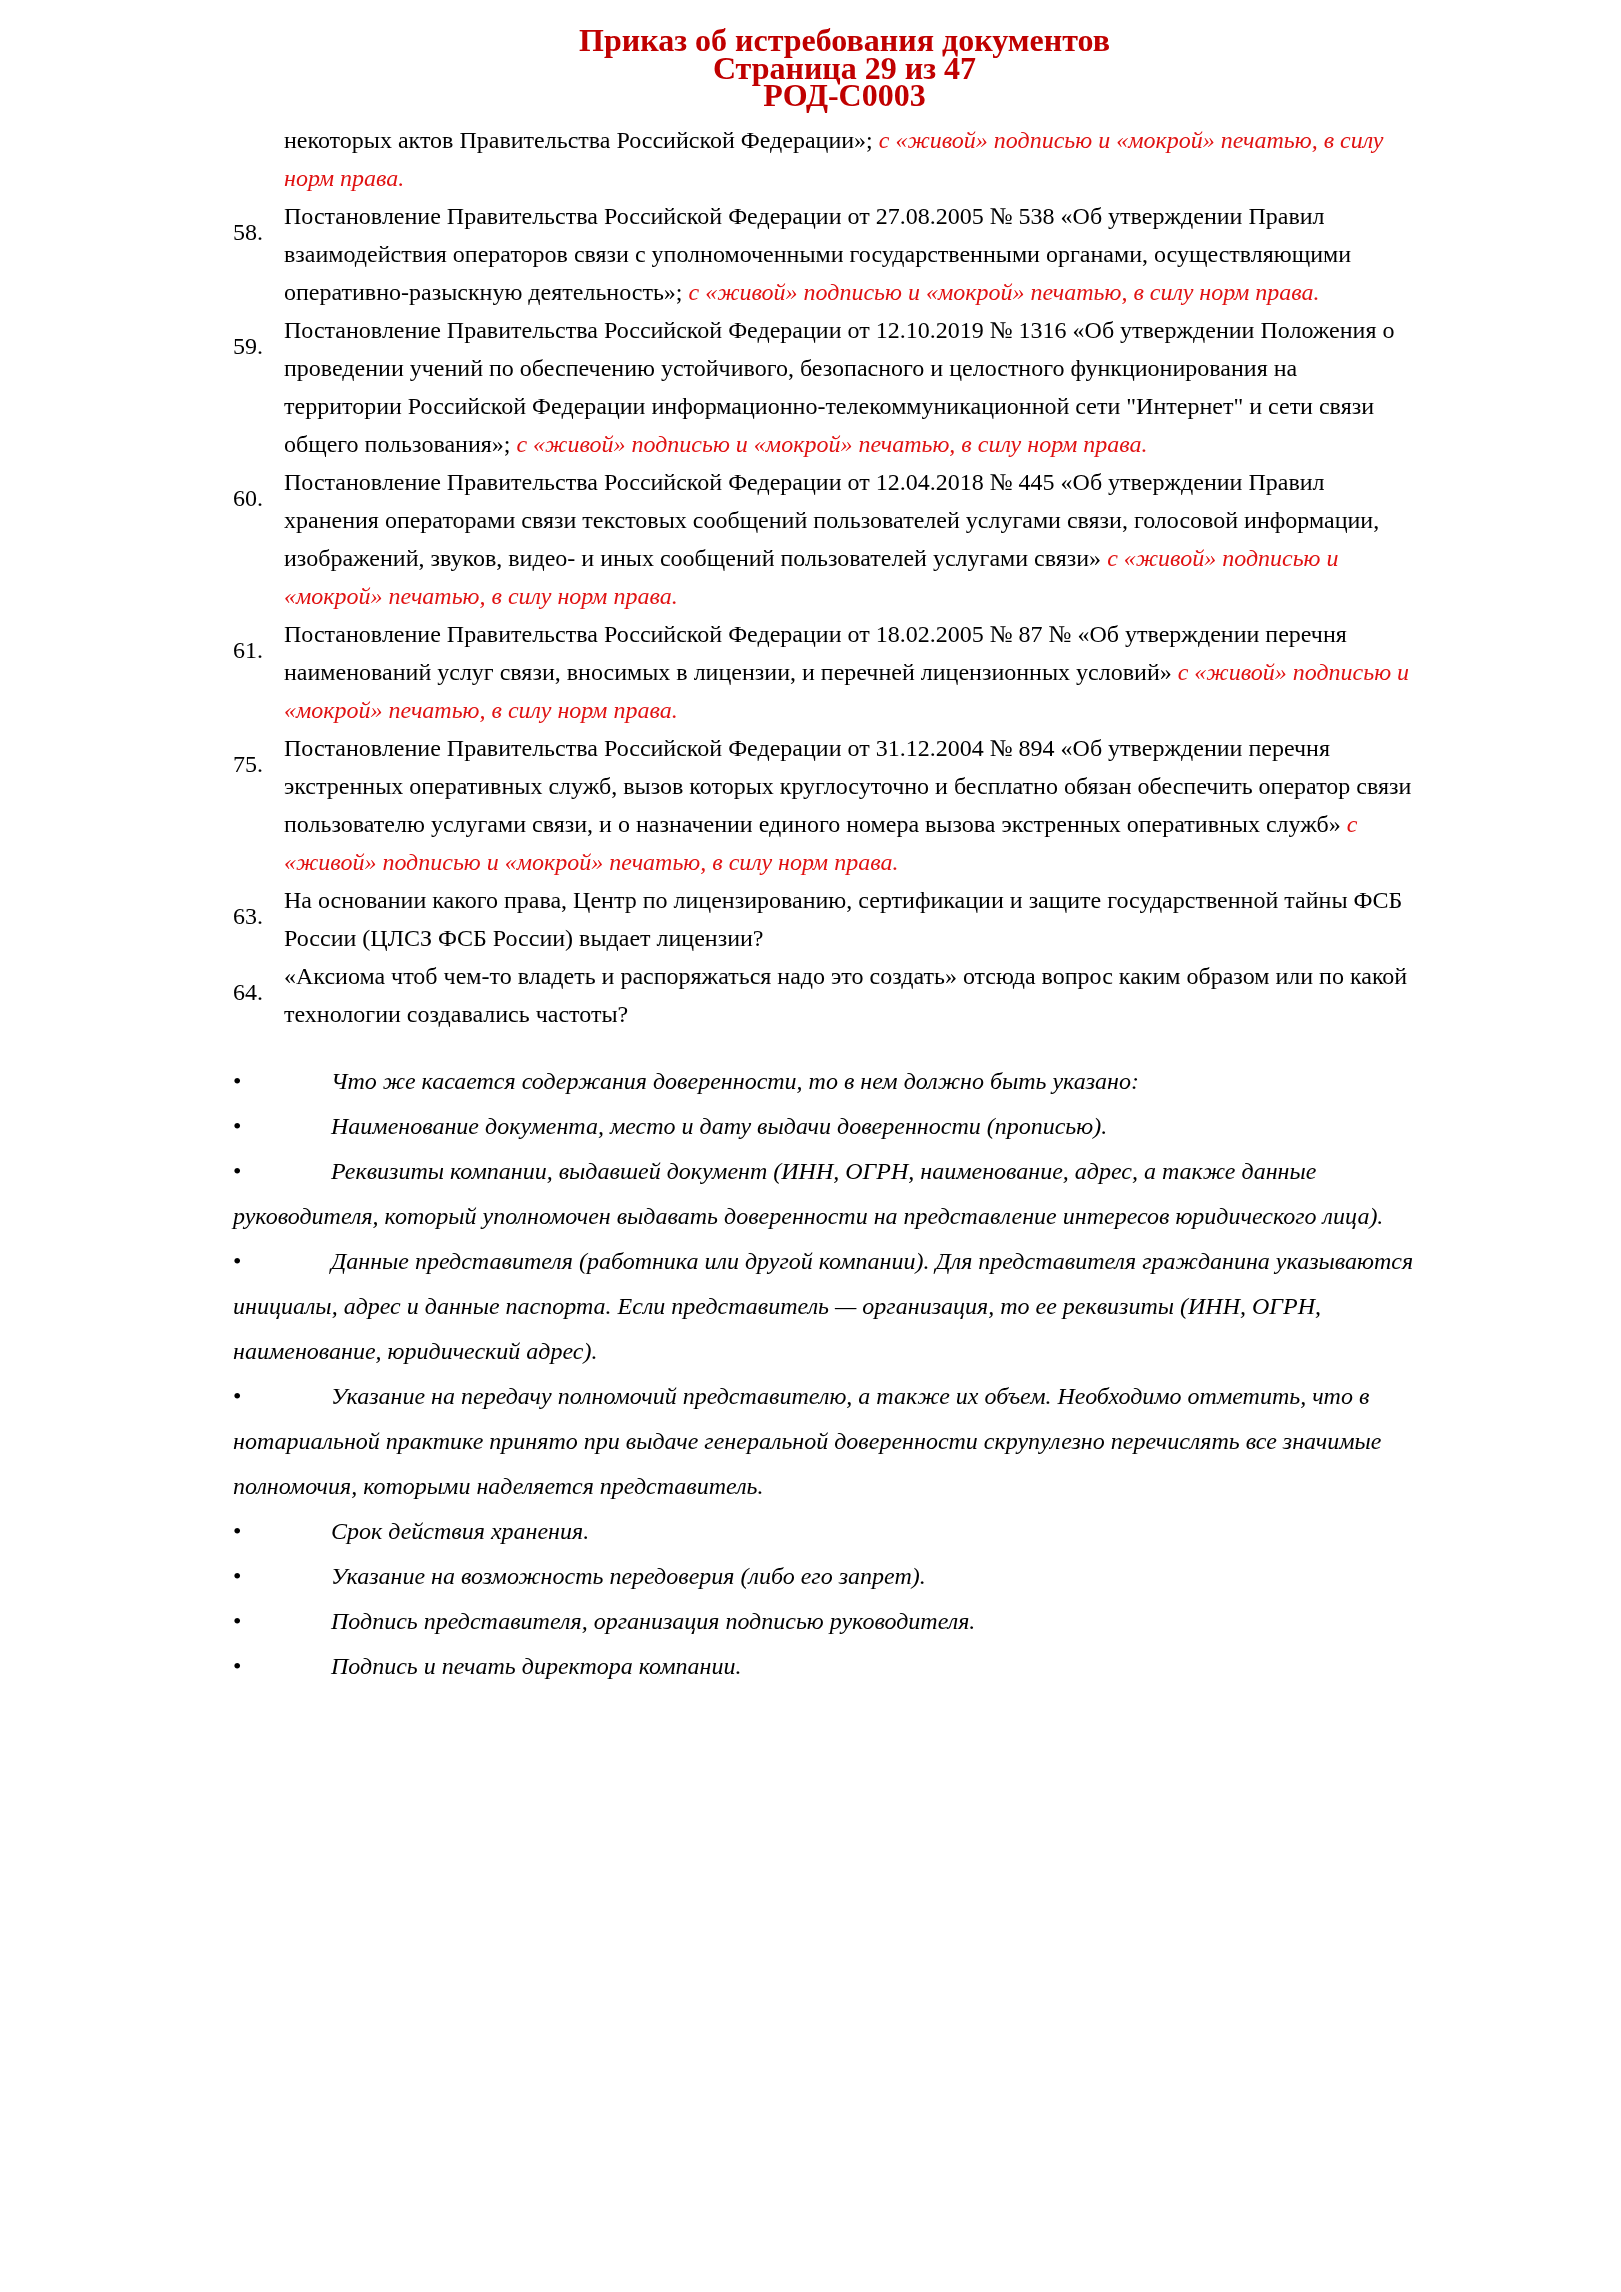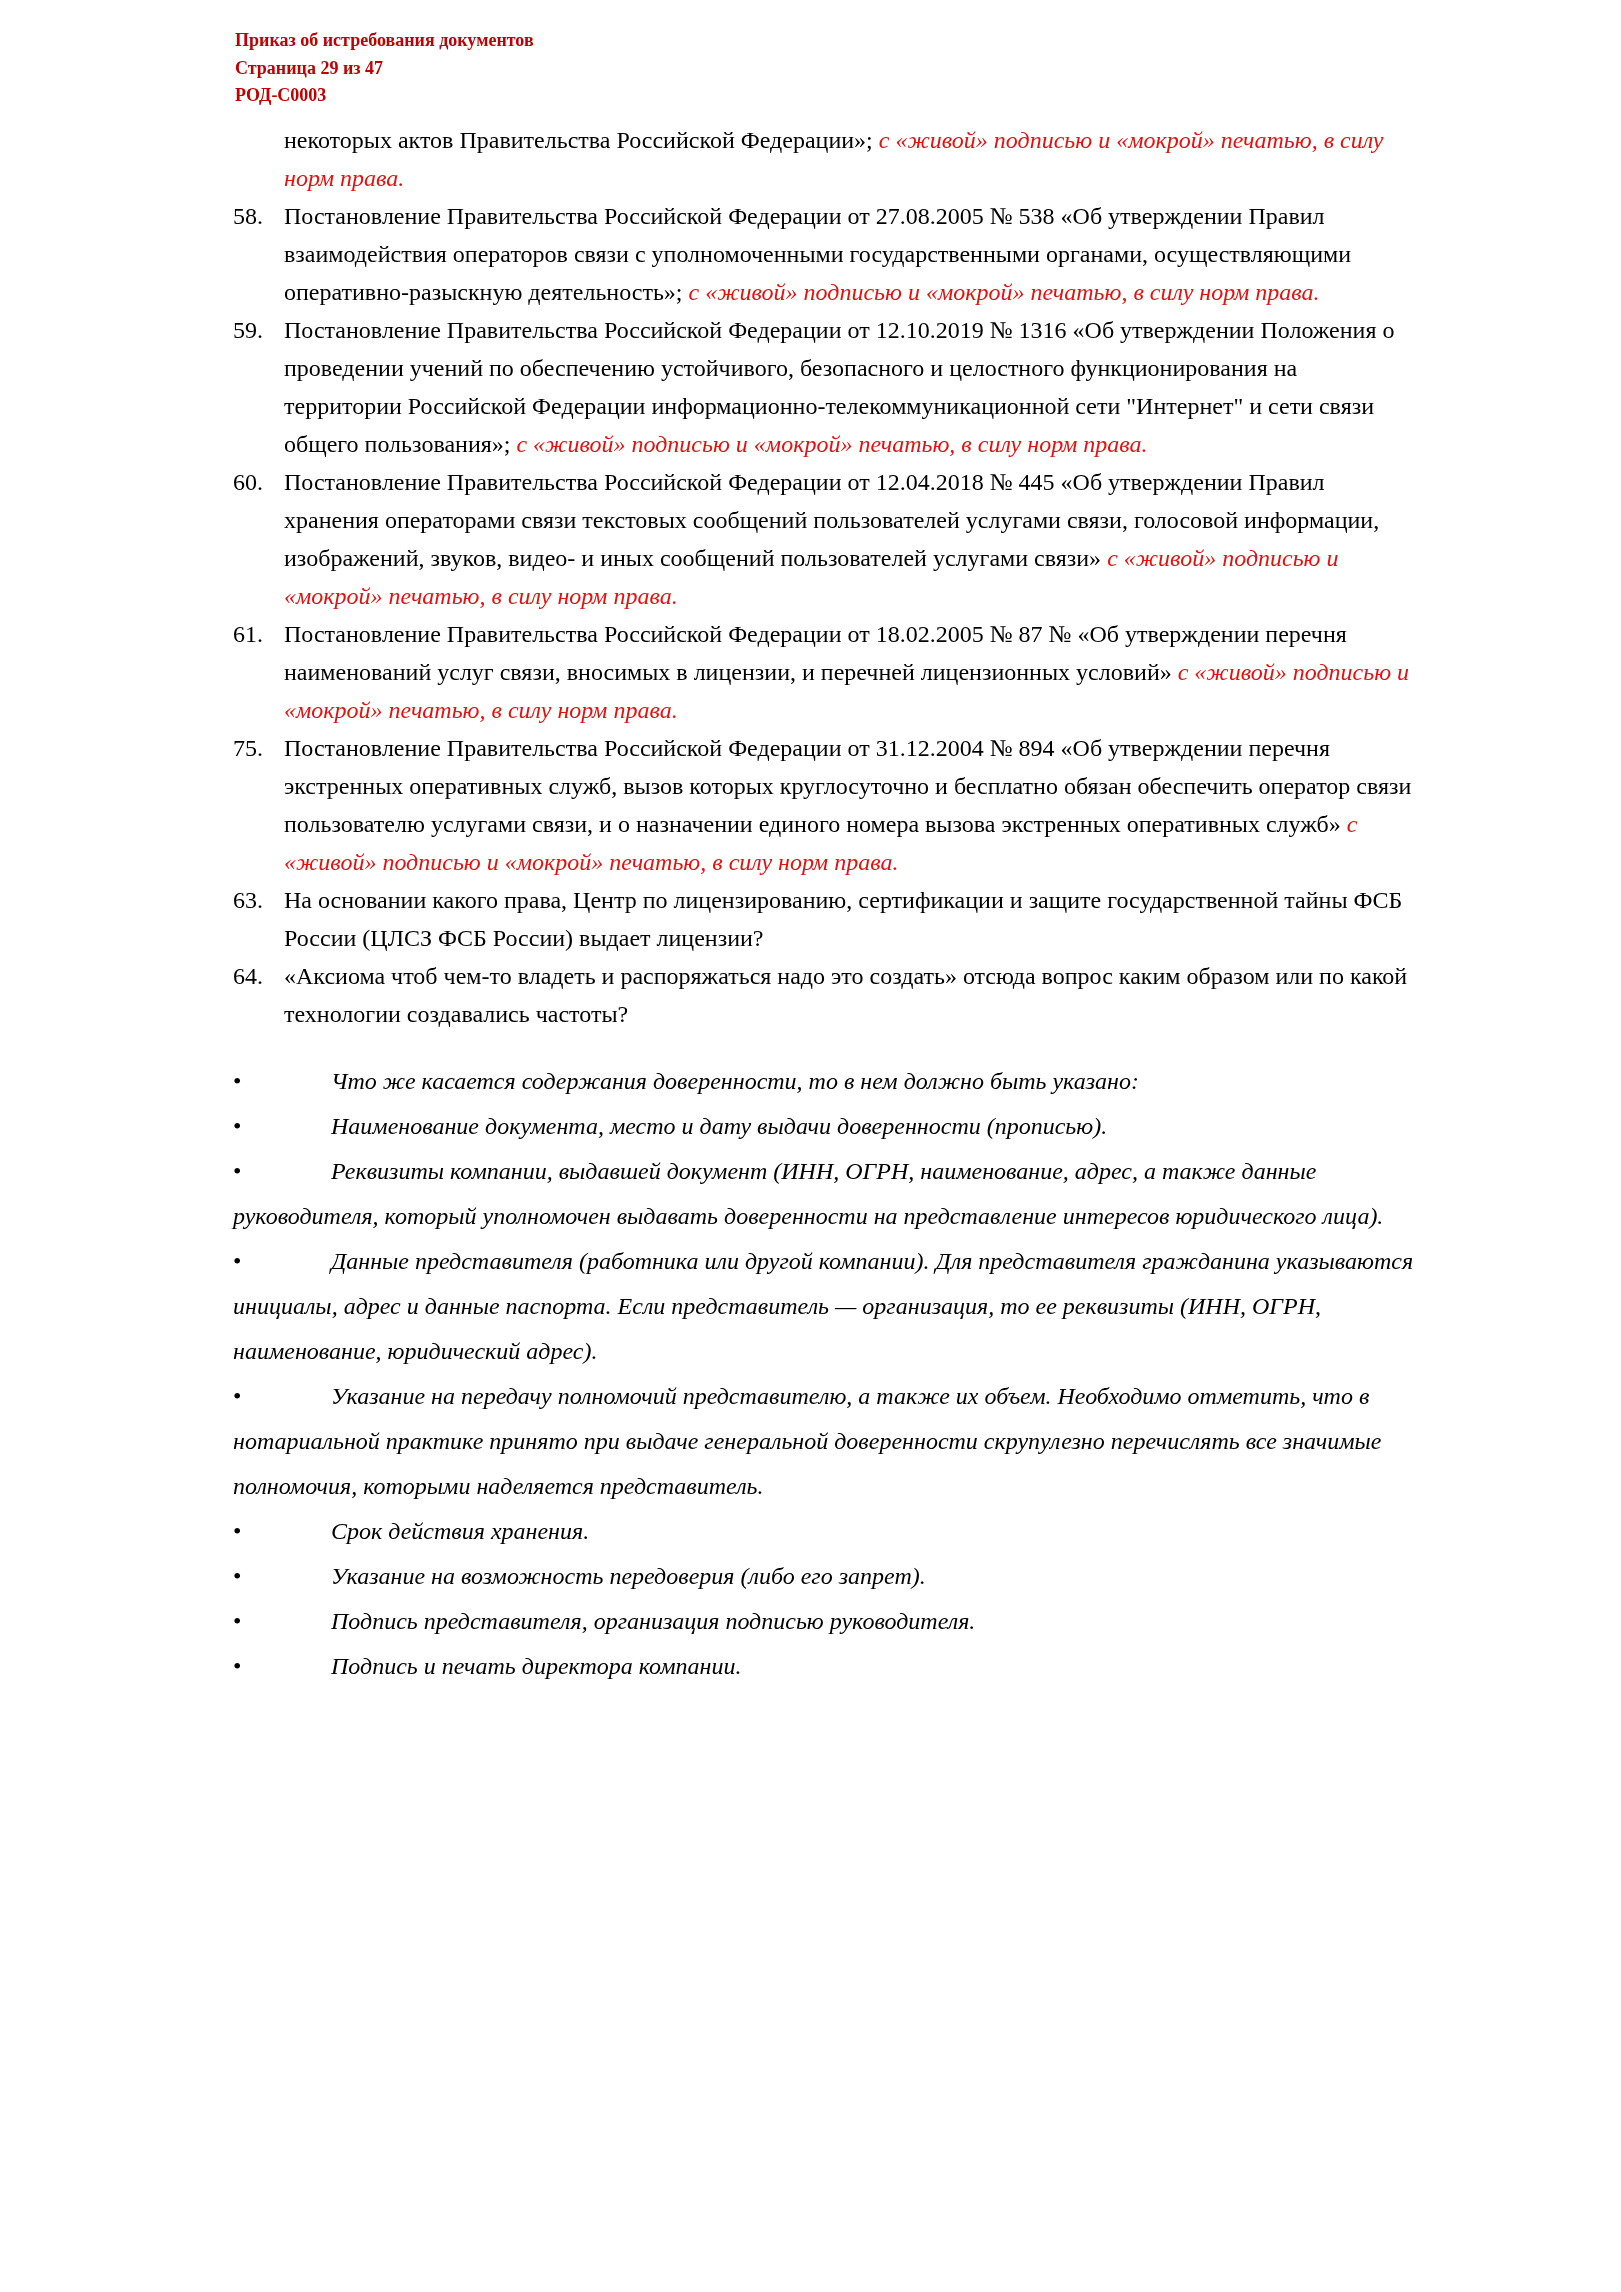--- a/index.html
+++ b/index.html
@@ -14,37 +14,37 @@
     height: 2293px;
     background: #ffffff;
     font-family: "Liberation Serif", "DejaVu Serif", serif;
     color: #000000;
     overflow: hidden;
   }
   .doc-header {
     padding-top: 27.4px;
     margin-left: 235px;
     margin-right: 167px;
-    text-align: left;
+    text-align: center;
     color: var(--header-red);
     font-weight: bold;
-    font-size: 18px;
+    font-size: 32px;
     line-height: 27.4px;
   }
   .doc-body {
     margin-left: 233px;
     width: 1188px;
     margin-top: 11.8px;
     font-size: 24px;
     line-height: 38px;
     text-align: left;
   }
   .cont { margin-left: 51px; }
   .item { position: relative; padding-left: 51px; }
-  .item .num { position: absolute; left: 0; top: 0; }
+  .item .num { position: absolute; left: 0; top: 16px; }
   .red-note { color: var(--note-red); font-style: italic; }
   .intro {
     margin-top: 90px;
     font-style: italic;
     line-height: 45px;
   }
   .bullets {
     margin-top: 25.5px;
     font-style: italic;
     line-height: 45px;

